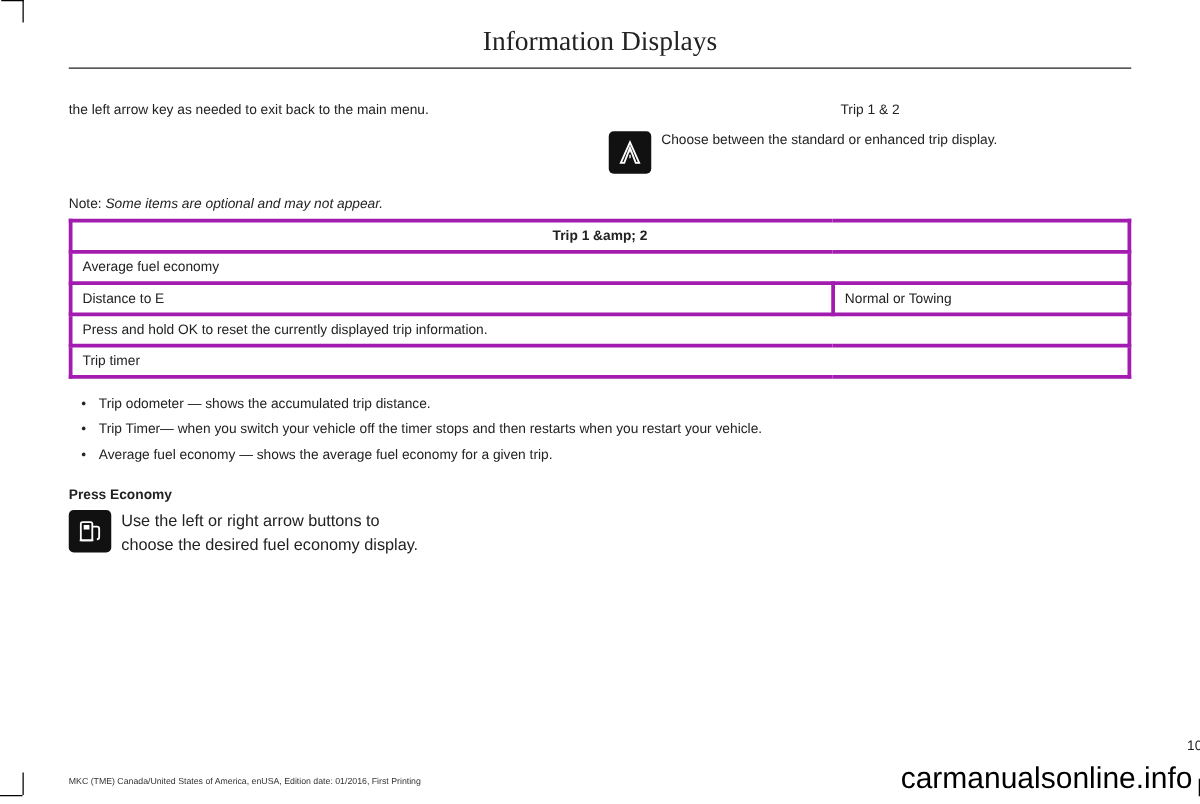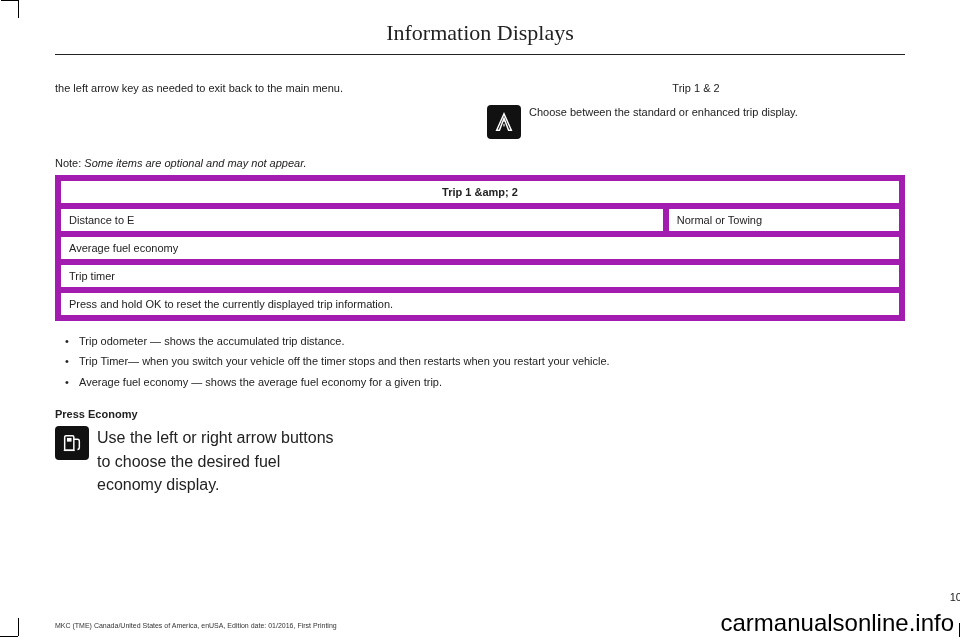--- a/index.html
+++ b/index.html
@@ -49,21 +49,21 @@
       margin-bottom: 6px;
     }
     .note-line .italic { font-style: italic; }
     table {
       width: 100%;
       border-collapse: collapse;
       font-size: 11px;
       margin-bottom: 12px;
     }
     table td, table th {
-      border: 6px solid #a21caf;
+      border: 3px solid #a21caf;
       padding: 5px 8px;
       text-align: left;
       font-weight: 400;
     }
     table th { text-align: center; font-weight: 700; }
     ul.bullets {
       list-style: none;
       font-size: 11px;
       line-height: 1.5;
       margin-bottom: 18px;
@@ -77,21 +77,21 @@
       text-align: center;
     }
     .section-heading {
       font-size: 11px;
       font-weight: 700;
       margin-bottom: 6px;
     }
     .fuel-block {
       display: flex;
       gap: 8px;
-      font-size: 16px;
+      font-size: 13px;
       line-height: 1.45;
       max-width: 280px;
     }
     .page-num {
       position: absolute;
       bottom: 40px;
       left: 8px;
       width: 100%;
       text-align: right;
       font-size: 11px;
@@ -156,31 +156,31 @@
   <p class="note-line">
     <span class="bold">Note:</span><span class="italic"> Some items are optional and may not appear.</span>
   </p>
 
   <table>
     <tbody>
         <tr>
           <th colspan="2">Trip 1 &amp;amp; 2</th>
         </tr>
     <tr>
+          <td colspan="2">Average fuel economy</td>
+        </tr>
+    <tr>
       <td>Distance to E</td>
       <td style="width:28%">Normal or Towing</td>
     </tr>
     <tr>
-          <td colspan="2">Average fuel economy</td>
+          <td colspan="2">Press and hold OK to reset the currently displayed trip information.</td>
         </tr>
     <tr>
           <td colspan="2">Trip timer</td>
-        </tr>
-    <tr>
-          <td colspan="2">Press and hold OK to reset the currently displayed trip information.</td>
         </tr>
   </tbody>
     </table>
 
   <ul class="bullets">
     <li>
         <span class="dot">•</span>
         <span>Trip odometer — shows the accumulated trip distance.</span>
       </li>
     <li>

